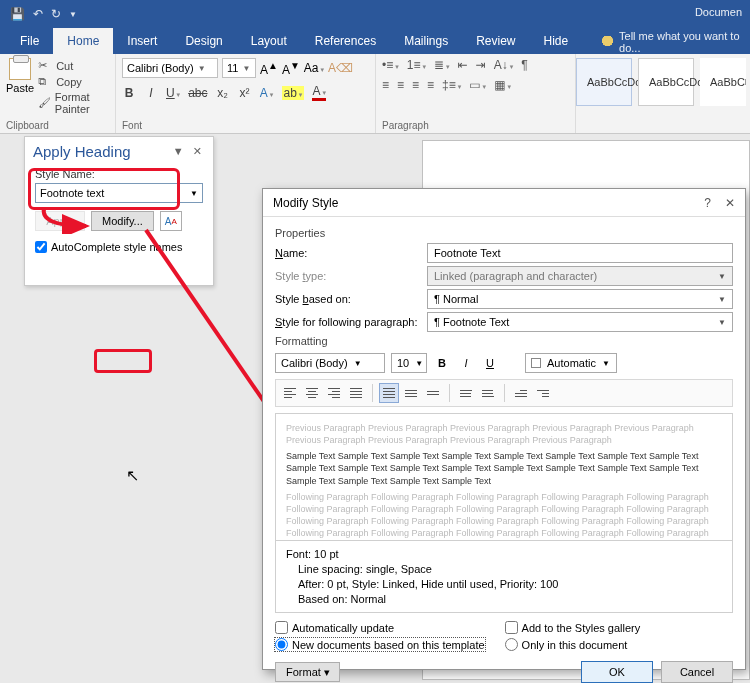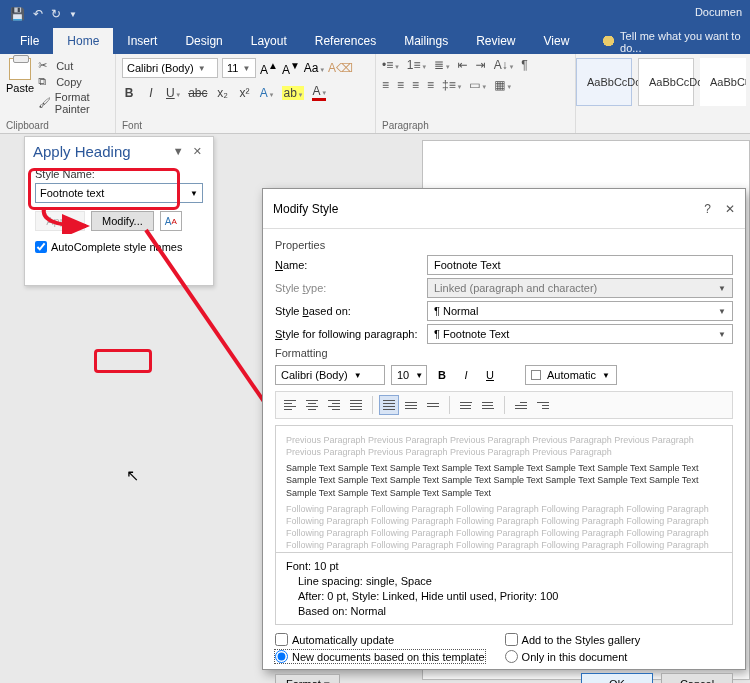--- a/index.html
+++ b/index.html
@@ -71,21 +71,21 @@
 .pane label{font-size:11px; color:#333;}
 .styname{margin-top:3px;border:1px solid #7a99b8;height:20px;display:flex;align-items:center;justify-content:space-between;padding:0 4px;background:#fff;font-size:11px;}
 .btnrow{display:flex;gap:6px;margin-top:8px;align-items:center;}
 .winbtn{border:1px solid #adadad;background:#e1e1e1;height:20px;padding:0 10px;font-size:11px;display:flex;align-items:center;cursor:pointer;}
 .aa{width:22px;height:20px;border:1px solid #adadad;display:flex;align-items:center;justify-content:center;font-size:10px;}
 .chk{display:flex;gap:4px;align-items:center;margin-top:10px;font-size:11px;}
 .chk input{width:12px;height:12px;}
 
 
 .dlg { position:absolute; top:188px; left:262px; width:484px; height:482px; background:#fff; border:1px solid #929292; box-shadow: 3px 4px 10px rgba(0,0,0,.35);}
-.dlg .titler{height:40px;display:flex;align-items:center;justify-content:space-between;padding:0 10px;border-bottom:1px solid #ddd;}
+.dlg .titler{height:28px;display:flex;align-items:center;justify-content:space-between;padding:0 10px;border-bottom:1px solid #ddd;}
 .dlg .titler .t{font-size:12px;}
 .dlg .titler .r{display:flex;gap:14px;color:#555;font-size:12px;}
 .dlgbody{padding:8px 12px 10px;}
 .sect{font-size:11px;color:#444;margin:2px 0 4px;}
 .proprow{display:flex;align-items:center;margin:3px 0;}
 .proprow .pl{width:152px;font-size:11px;}
 .ul{text-decoration:underline;}
 .pinput{flex:1;border:1px solid #a9a9a9;height:20px;padding:0 6px;font-size:11px;display:flex;align-items:center;justify-content:space-between;background:#fff;}
 .pinput.disab{background:#eee;color:#777;}
 .pinput .dd{font-size:8px;color:#555;}
@@ -130,21 +130,21 @@
 
 <div class="ribtabs">
   <div class="ribtab file">File</div>
   <div class="ribtab active">Home</div>
   <div class="ribtab">Insert</div>
   <div class="ribtab">Design</div>
   <div class="ribtab">Layout</div>
   <div class="ribtab">References</div>
   <div class="ribtab">Mailings</div>
   <div class="ribtab">Review</div>
-  <div class="ribtab">View</div>
+  <div class="ribtab">Hide</div>
   <div class="tellme">
       <span class="bulb"></span>
       <span>Tell me what you want to do...</span>
     </div>
 </div>
 
 <div class="ribbon">
   <div class="group clip">
     <div class="clip-top">
       <div class="pastecol">

